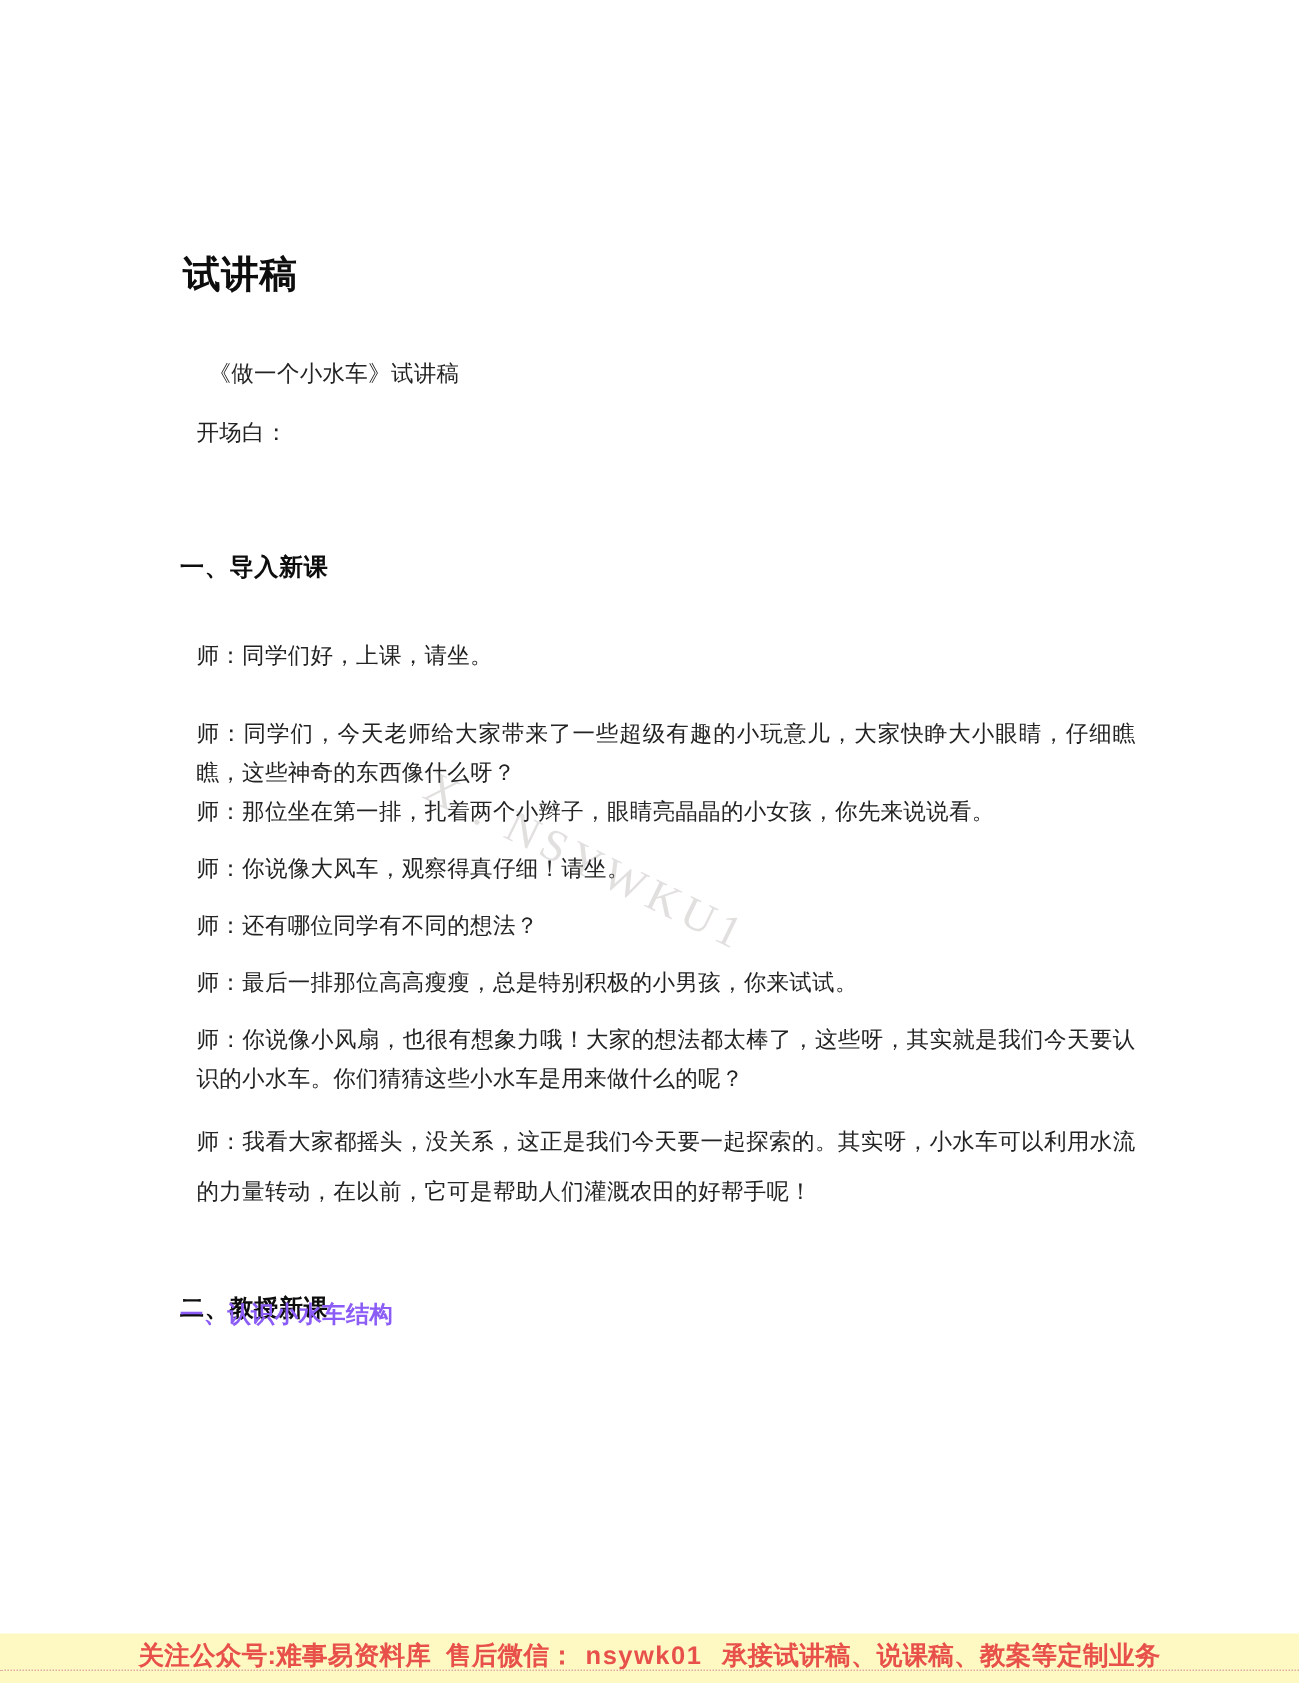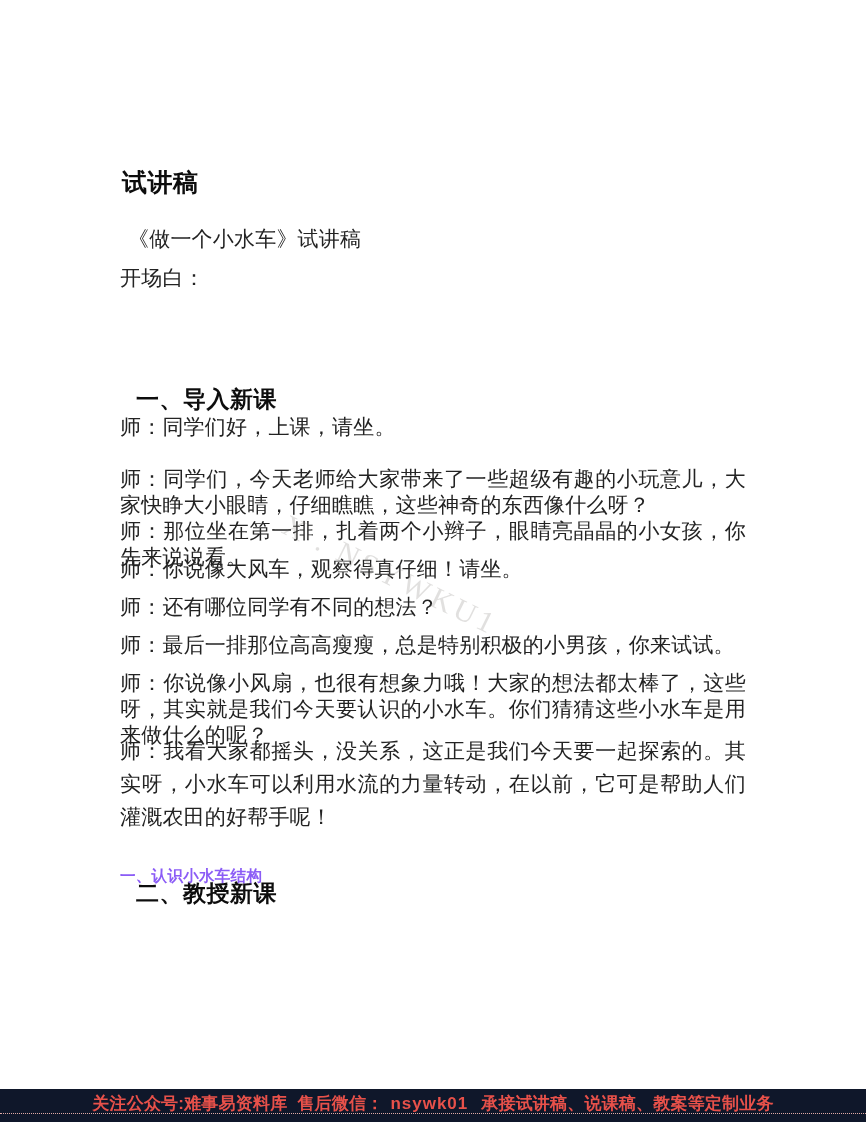--- a/index.html
+++ b/index.html
@@ -64,24 +64,24 @@
     top: 166px;
     left: 2px;
     font-size: 25px;
     font-weight: bold;
     letter-spacing: 0.5px;
     color: #0d0d0d;
     font-family: "Liberation Sans", "DejaVu Sans", sans-serif;
   }
 
   h2.sec-title {
-    margin: 16px;
-    padding: 0;
-    position: absolute;
-    font-size: 23px;
+    margin: 0;
+    padding: 0;
+    position: absolute;
+    font-size: 16px;
     font-weight: bold;
     color: #0d0d0d;
     letter-spacing: 0.5px;
     font-family: "Liberation Sans", "DejaVu Sans", sans-serif;
   }
   h2.sec-1 { top: 368px; left: 0px; }
   h2.sec-2 { top: 862px; left: 0px; }
 
   h3.sub-title {
     margin: 0;
@@ -91,25 +91,25 @@
     left: 0px;
     font-size: 15.5px;
     font-weight: bold;
     color: #8b5cf6;
     letter-spacing: 0.3px;
     font-family: "Liberation Sans", "DejaVu Sans", sans-serif;
   }
 
   
   p.para {
-    margin: 0;
+    margin: 11px;
     padding: 0;
     position: absolute;
     width: 626px;
-    font-size: 21px;
+    font-size: 15px;
     line-height: 26px;
     color: #232323;
     text-align: justify;
     text-justify: inter-ideograph;
     letter-spacing: 0.2px;
     font-family: "Liberation Serif", "DejaVu Serif", serif;
   }
   p.para.loose { line-height: 33px; }
   p.para.indent1 { text-indent: 8px; }
 
@@ -126,21 +126,21 @@
   .p-d8     { top: 735px; }
   .p-t1     { top: 912px; }
 
   
   .footer-banner {
     position: absolute;
     left: 0;
     right: 0;
     bottom: 0;
     height: 33px;
-    background: #0f172a;
+    background: #fef9c3;
     z-index: 5;
     overflow: hidden;
   }
   .footer-banner .fbar {
     position: absolute;
     left: 0;
     top: 3px;
     width: 866px;
     text-align: center;
     white-space: nowrap;

